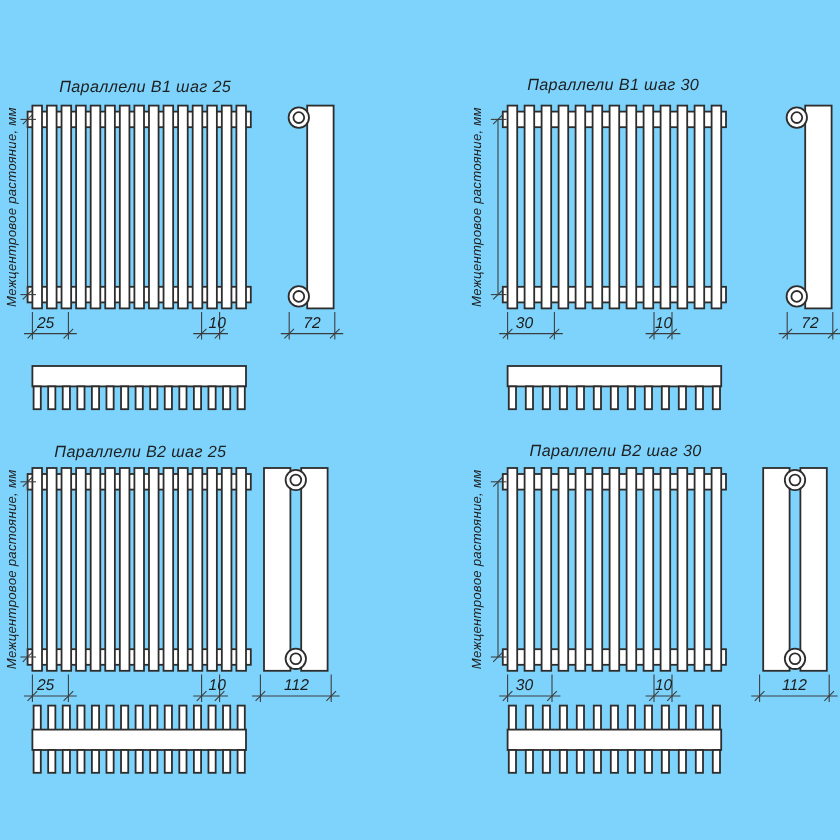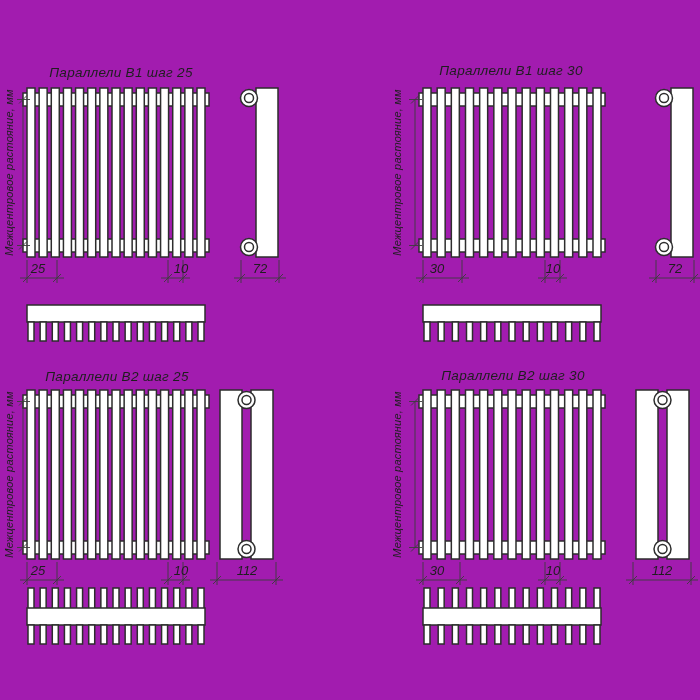--- a/index.html
+++ b/index.html
@@ -1,17 +1,17 @@
 <!DOCTYPE html>
 <html><head>
 <meta charset="utf-8">
 <style>
   html,body{margin:0;padding:0;background:#ffffff;}
   body{width:700px;height:700px;font-family:"Liberation Sans",sans-serif;}
-  .canvas{position:relative;width:700px;height:700px;background:#a21caf;overflow:hidden;}
+  .canvas{position:relative;width:700px;height:700px;background:#7dd3fc;overflow:hidden;}
   svg{display:block;}
   svg text{fill:#1e1e1e;font-style:italic;font-family:"Liberation Sans",sans-serif;}
   .title{font-size:13.5px;text-anchor:middle;letter-spacing:.3px;}
   .dim{font-size:13px;text-anchor:middle;}
   .vlab{font-size:11px;text-anchor:middle;letter-spacing:.2px;}
   .sh{fill:#ffffff;stroke:#2d2d2d;stroke-width:1.5;}
   .dl{fill:none;stroke:#3c3c3c;stroke-width:.9;}
 </style>
 </head>
 <body>

